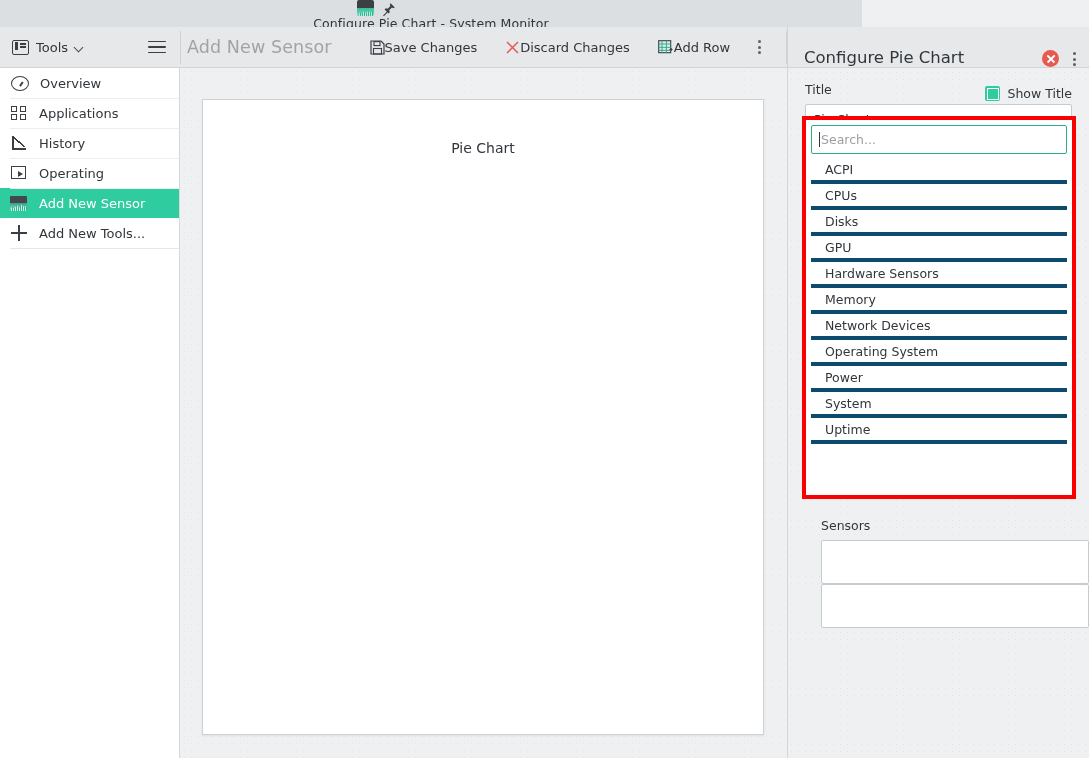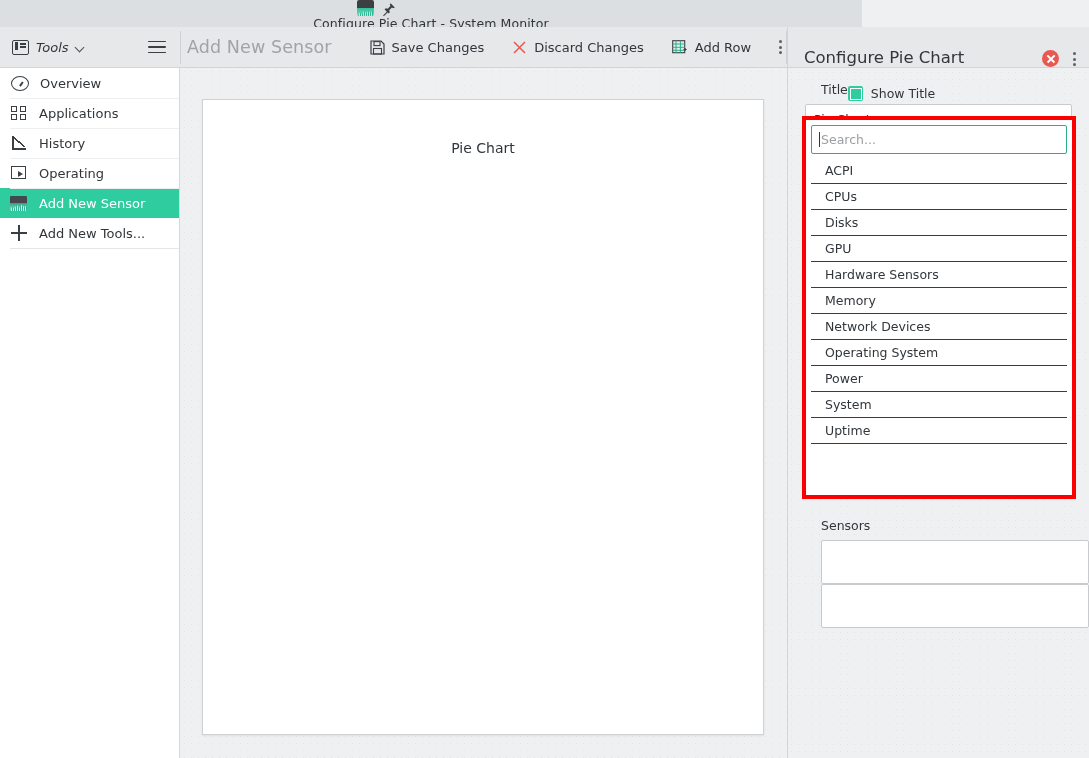--- a/index.html
+++ b/index.html
@@ -42,21 +42,20 @@
   
   .menustrip {
     position: absolute; left: 0; top: 27px; width: 1089px; height: 41px;
     background: #e6e8ea;
     border-bottom: 1px solid #d2d5d7;
   }
   .menu-left {
     position: absolute; left: 0; top: 0; width: 180px; height: 40px;
     display: flex; align-items: center; justify-content: space-between;
     padding: 0 14px 0 12px;
-    font-style: italic;
   }
   .tools-btn { display: flex; align-items: center; gap: 7px; cursor: default; }
   .tools-icon {
     width: 17px; height: 15px; border: 1.6px solid #3a3f44; border-radius: 2px;
     position: relative; background: #e6e8ea;
   }
   .tools-icon::before {
     content:""; position:absolute; left:1.5px; top:1.5px; width:3.5px; height:8px; background:#3a3f44;
   }
   .tools-icon::after {
@@ -81,21 +80,21 @@
   .menustrip .vsep {
     position: absolute; top: 4px; width: 1px; height: 33px; background: #cfd2d4;
   }
 
   .toolbar {
     position: absolute; left: 187px; top: 0; height: 40px;
     display: flex; align-items: center; gap: 0;
   }
   .tb-heading { font-size: 17.5px; color: #9fa4a8; padding-right: 24px; letter-spacing: .1px; }
   .tb-item {
-    display: flex; align-items: center; gap: 7px; padding: 0 14px; height: 34px;
+    display: flex; align-items: center; gap: 0; padding: 0 14px; height: 34px;
     font-size: 13px; color: #31363b; cursor: default; border-radius: 3px;
   }
   .icon-save { width: 15px; height: 15px; position: relative; }
   .icon-discard { width: 15px; height: 15px; position: relative; }
   .icon-addrow { width: 16px; height: 14px; position: relative; }
   .kebab { width: 4px; height: 16px; position: relative; margin: 0 16px 0 14px; cursor: default; }
   .kebab i {
     position: absolute; left: 0; width: 3px; height: 3px; border-radius: 50%; background: #5b6065;
   }
   .kebab i:nth-child(1){ top: 1px; }
@@ -199,21 +198,21 @@
     margin-right: 14px; cursor: default;
   }
   .rp-close::before, .rp-close::after {
     content:""; position:absolute; left:3.5px; top:7.7px; width:10px; height:1.6px; background:#ffffff;
   }
   .rp-close::before { transform: rotate(45deg); }
   .rp-close::after { transform: rotate(-45deg); }
 
   .rp-body { padding: 14px 17px 0 17px; position: relative; }
   .field-label { font-size: 12.5px; color: #31363b; margin-bottom: 7px; }
-  .row-between { display: flex; align-items: center; justify-content: flex-start; margin-left: 16px; }
+  .row-between { display: flex; align-items: center; justify-content: space-between; }
   .check-wrap { display: flex; align-items: center; gap: 8px; cursor: default; }
   .checkbox {
     width: 15px; height: 15px; background: #2ecc9f; border-radius: 2px; position: relative;
   }
   .checkbox::after {
     content:""; position:absolute; left: 2.5px; top: 2.5px; width: 10px; height: 10px;
     border: 1.6px solid #ffffff; background: #2ecc9f;
   }
   .text-input {
     width: 100%; height: 31px; background: #ffffff; border: 1px solid #c8cbcd;
@@ -235,21 +234,21 @@
     height: 29px; border: 1.6px solid #2aae8c; border-radius: 2px; background: #ffffff;
     display: flex; align-items: center; padding: 0 7px; position: relative;
   }
   .dd-caret {
     width: 1px; height: 15px; background: #31363b; margin-right: 1px;
   }
   .dd-ph { font-size: 12.5px; color: #9b9fa3; }
   .dd-list { margin-top: 4px; }
   .dd-item {
     height: 26px; display: flex; align-items: center; padding-left: 14px;
-    font-size: 12.5px; color: #31363b; border-bottom: 1px solid #0c4a6e; cursor: default;
+    font-size: 12.5px; color: #31363b; border-bottom: 4px solid #0c4a6e; cursor: default;
   }
   .dd-item:last-child { border-bottom: 1px solid #b9bcbe; }
   .dd-blank { height: 40px; background: #ffffff; }
 
   .stack-below { position: absolute; left: 16px; top: 491px; width: 302px; padding: 0 17px; }
 </style>
 </head>
 <body>
 
 <div class="titlebar">

